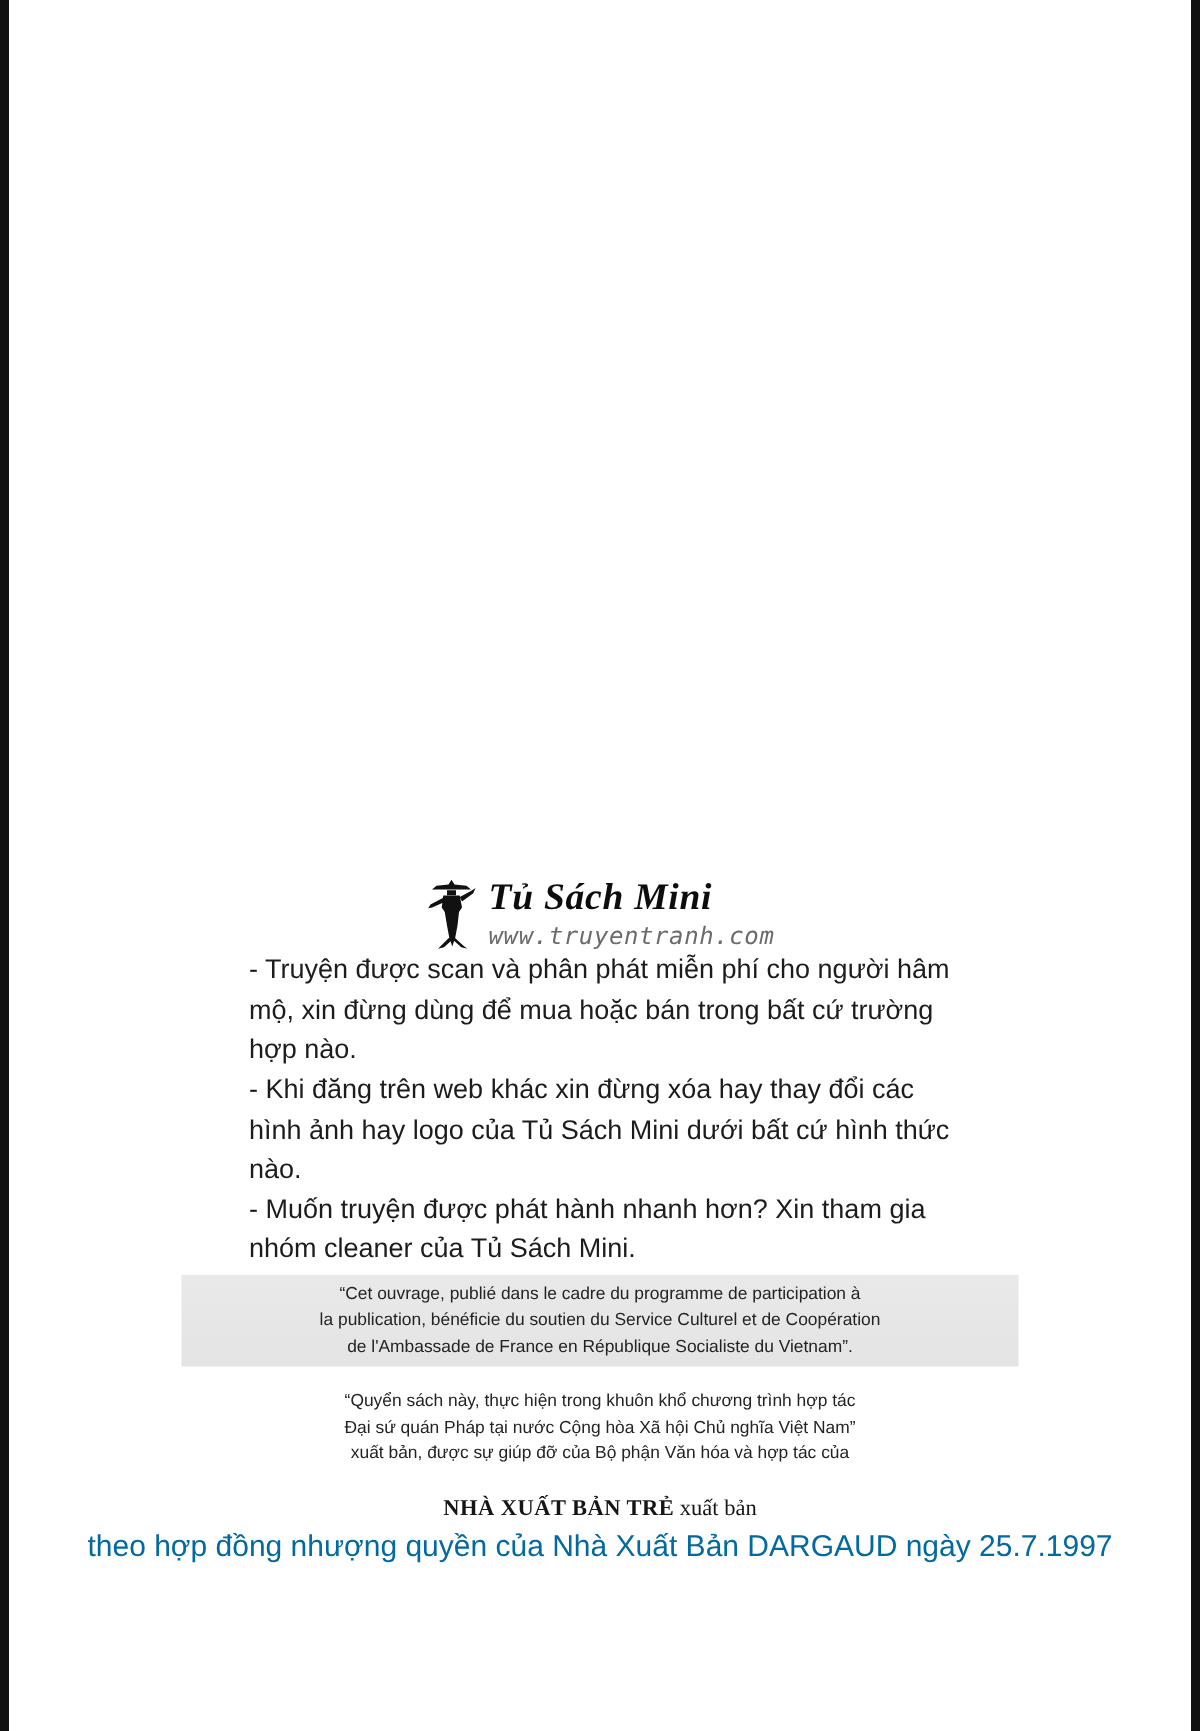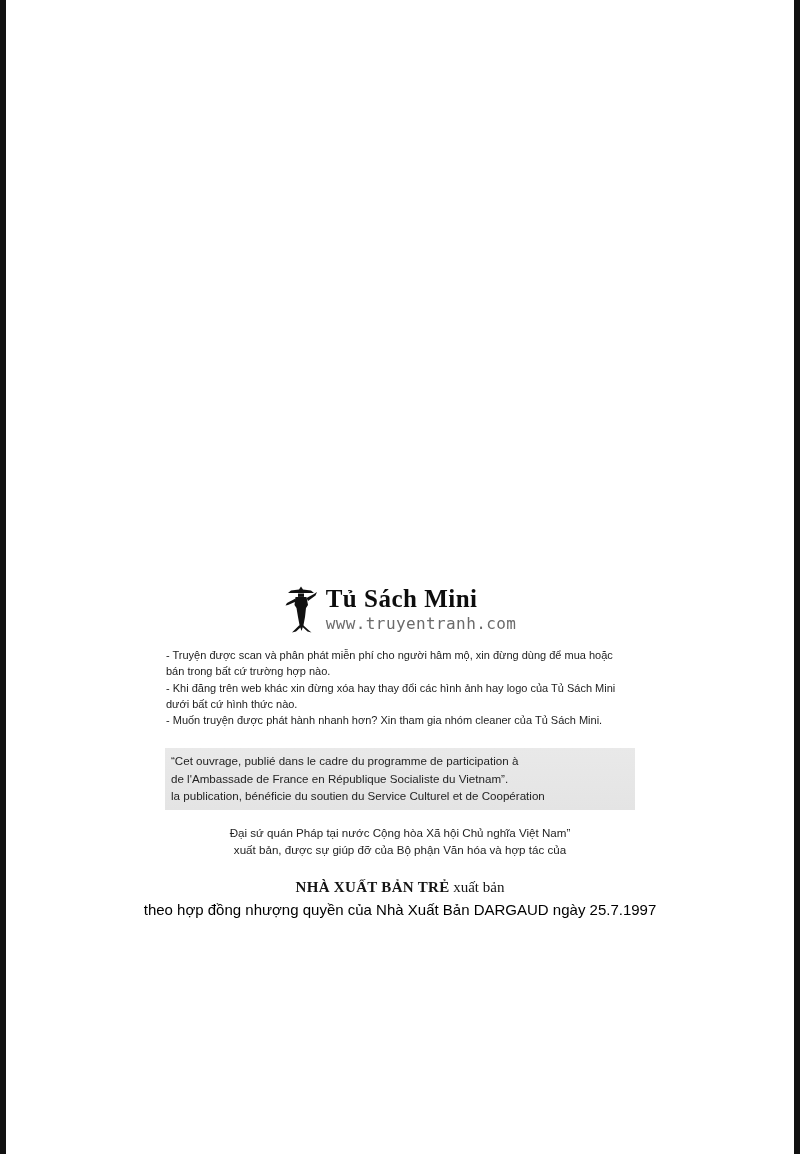--- a/index.html
+++ b/index.html
@@ -38,21 +38,21 @@
     flex-direction: column;
     align-items: center;
   }
 
   
   .logo-block {
     display: flex;
     align-items: center;
     justify-content: center;
     gap: 8px;
-    margin-bottom: 14px;
+    font-style: italic;
   }
   .logo-mark {
     width: 34px;
     height: 52px;
     position: relative;
     flex: none;
   }
   .logo-text-wrap {
     display: flex;
     flex-direction: column;
@@ -71,33 +71,34 @@
     font-family: "DejaVu Sans Mono", monospace;
     font-size: 16px;
     letter-spacing: 0.4px;
     color: #6b6b6b;
     margin-top: 3px;
   }
 
   
   .notice {
     width: 468px;
-    font-size: 11px;
+    font-size: 18px;
     line-height: 1.48;
     color: #1c1c1c;
     text-align: left;
-    margin-bottom: 20px;
+    margin-bottom: 4px;
   }
   .notice p {
     margin: 0;
   }
 
   
   .grant-fr {
-    width: 470px;
+    width: 558px;
+    text-align: center;
     font-size: 11.6px;
     line-height: 1.5;
     color: #232323;
     background: linear-gradient(to bottom, #e9e9e9 0%, #e4e4e4 100%);
     padding: 4px 6px 5px 6px;
     box-sizing: border-box;
     margin-bottom: 14px;
   }
   .grant-vi {
     width: 470px;
@@ -116,22 +117,22 @@
     color: #151515;
     line-height: 1.5;
     font-family: Liberation Serif, serif;
   }
   .publisher-line .emph {
     font-weight: bold;
     letter-spacing: 0.3px;
   }
   .publisher-sub {
     text-align: center;
-    font-size: 15px;
-    color: #000000;
+    font-size: 20px;
+    color: #0369a1;
     margin-top: 2px;
   }
 </style>
 </head>
 <body>
 
 <div class="page">
 
   <div class="content">
 
@@ -162,25 +163,26 @@
     </div>
 
     <div class="notice">
       <p>- Truyện được scan và phân phát miễn phí cho người hâm mộ, xin đừng dùng để mua hoặc bán trong bất cứ trường hợp nào.</p>
       <p>- Khi đăng trên web khác xin đừng xóa hay thay đổi các hình ảnh hay logo của Tủ Sách Mini dưới bất cứ hình thức nào.</p>
       <p>- Muốn truyện được phát hành nhanh hơn? Xin tham gia nhóm cleaner của Tủ Sách Mini.</p>
     </div>
 
     <div class="grant-fr">
       <p>“Cet ouvrage, publié dans le cadre du programme de participation à</p>
+      <p>la publication, bénéficie du soutien du Service Culturel et de Coopération</p>
       <p>de l'Ambassade de France en République Socialiste du Vietnam”.</p>
-      <p>la publication, bénéficie du soutien du Service Culturel et de Coopération</p>
     </div>
 
     <div class="grant-vi">
+      <p>“Quyển sách này, thực hiện trong khuôn khổ chương trình hợp tác</p>
       <p>Đại sứ quán Pháp tại nước Cộng hòa Xã hội Chủ nghĩa Việt Nam”</p>
       <p>xuất bản, được sự giúp đỡ của Bộ phận Văn hóa và hợp tác của</p>
     </div>
 
     <div class="publisher-line">
       <span class="emph">NHÀ XUẤT BẢN TRẺ</span>
       <span>xuất bản</span>
     </div>
     <div class="publisher-sub">theo hợp đồng nhượng quyền của Nhà Xuất Bản DARGAUD ngày 25.7.1997</div>
 

